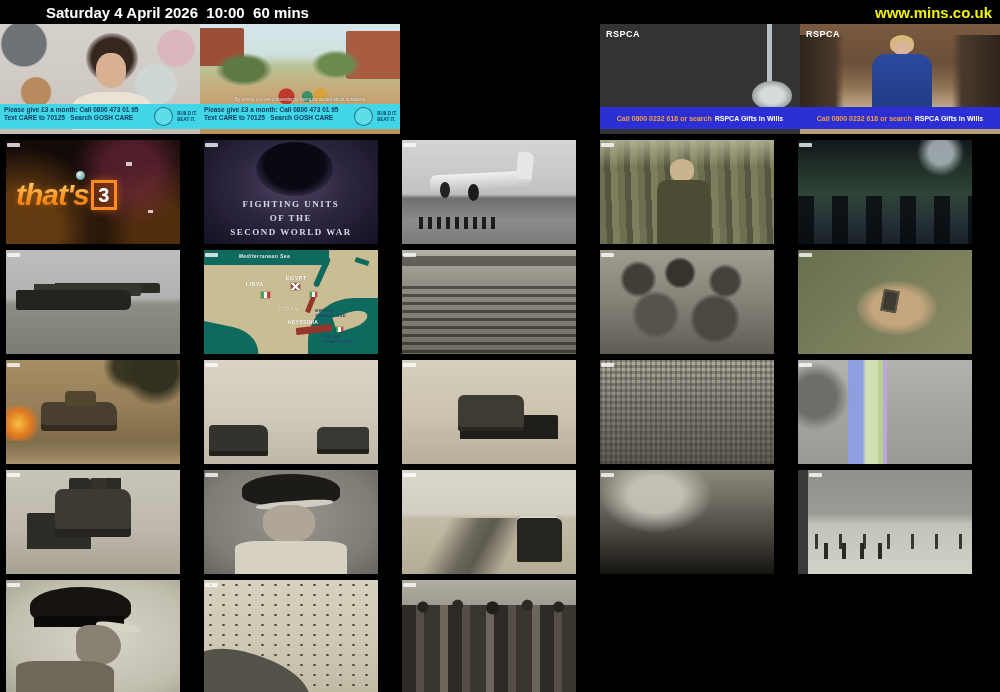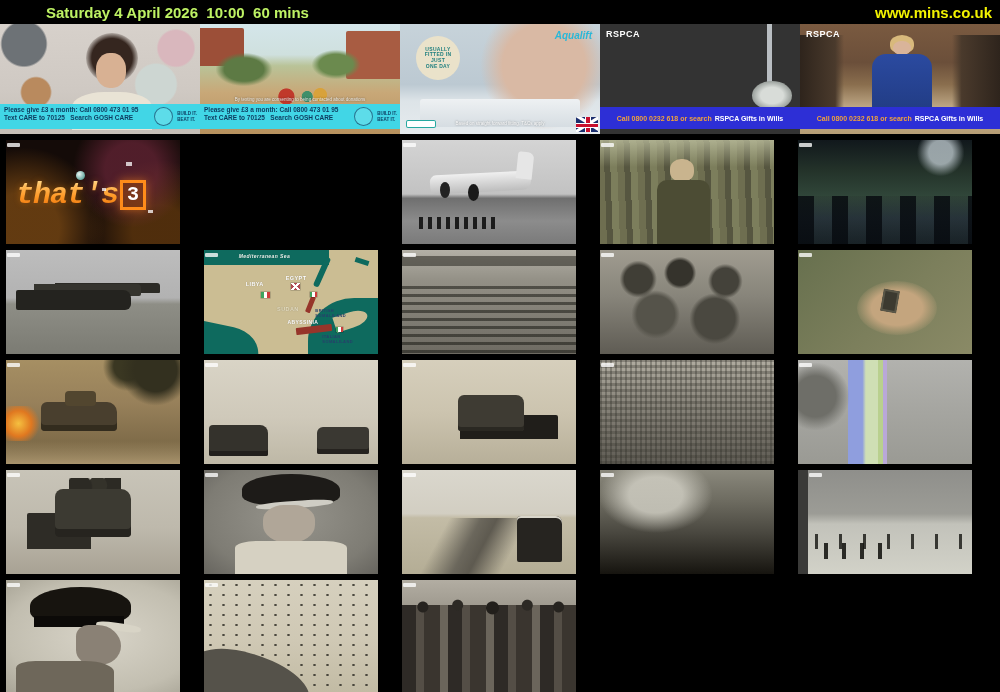--- a/index.html
+++ b/index.html
@@ -2,21 +2,21 @@
 <html><head>
 <meta charset="utf-8">
 <style>
   html,body{margin:0;padding:0;background:#000;}
   body{width:1000px;height:692px;position:relative;overflow:hidden;font-family:"Liberation Sans",sans-serif;}
   #stage{position:absolute;inset:0;background:#000;}
 
   
   #header{position:absolute;left:0;top:0;width:1000px;height:24px;background:#000;display:flex;align-items:center;padding:0 8px;box-sizing:border-box;}
   #header .ttl{color:#f2f200;font-weight:bold;font-size:15px;white-space:pre;}
-  #header .sched{color:#bef264;font-weight:bold;font-size:15px;margin-left:38px;white-space:pre;}
+  #header .sched{color:#ffffff;font-weight:bold;font-size:15px;margin-left:38px;white-space:pre;}
   #header .site{color:#f2f200;font-weight:bold;font-size:15px;margin-left:auto;white-space:pre;}
 
   
   .ad{position:absolute;top:24px;width:200px;height:110px;overflow:hidden;background:#333;}
   .ad .shape{position:absolute;}
 
   
   .gosh-banner{position:absolute;left:0;right:0;bottom:5px;height:25px;background:#41d6e6;color:#0d3a5e;padding:2px 4px;box-sizing:border-box;line-height:1.25;}
   .gosh-banner .l1{font-size:6.5px;display:block;}
   .gosh-banner .l1 b{font-weight:bold;}
@@ -83,21 +83,21 @@
 
   
   .cell{position:absolute;width:174px;height:104px;overflow:hidden;background:#555;}
   .cell .shape{position:absolute;}
   .wm{position:absolute;top:3px;left:1px;width:13px;height:4px;background:rgba(255,255,255,.78);border-radius:1px;filter:blur(.4px);z-index:5;}
 
   
   .c11{background:radial-gradient(circle at 72% 28%,rgba(130,45,70,.55) 0 18%,transparent 40%),
        radial-gradient(circle at 10% 85%,rgba(216,130,30,.4) 0 20%,transparent 45%),
        radial-gradient(circle at 88% 88%,rgba(190,110,20,.35) 0 15%,transparent 40%),
-       #140b08;font-family:Liberation Mono, monospace;}
+       #140b08;}
   .thats-logo{position:absolute;left:10px;top:38px;display:flex;align-items:center;}
   .thats-word{font-size:30px;font-weight:bold;font-style:italic;letter-spacing:-1px;background:linear-gradient(180deg,#ffd98a 10%,#ff9c2e 55%,#e05e00 100%);-webkit-background-clip:text;background-clip:text;color:transparent;text-shadow:0 0 6px rgba(255,140,0,.35);}
   .thats-globe{position:absolute;left:60px;top:-7px;width:9px;height:9px;border-radius:50%;background:radial-gradient(circle at 35% 35%,#eaf6f4,#66a8a0 70%,#2e6a62);}
   .thats-num{display:inline-block;margin-left:2px;width:20px;height:24px;border:3px solid #ff8c1a;background:rgba(150,70,10,.5);color:#fff;font-weight:bold;font-size:20px;line-height:24px;text-align:center;box-shadow:0 0 8px rgba(255,140,26,.5);}
   .speck{position:absolute;background:rgba(255,255,255,.75);}
 
   
   .c12{background:radial-gradient(ellipse at 50% 42%,#4c4460 0%,#2c2540 48%,#151022 100%);}
   .c12 .helmet{left:30%;top:2%;width:44%;height:52%;background:radial-gradient(ellipse at 50% 40%,#0b0814 55%,rgba(11,8,20,0) 80%);border-radius:50%;}
   .titlecard-text{position:absolute;left:0;right:0;top:56%;text-align:center;font-family:"Liberation Serif",serif;color:#d6d6ea;font-weight:bold;letter-spacing:1.5px;line-height:1.55;}
@@ -270,38 +270,20 @@
       <span class="gosh-logos">
         <span class="gosh-circle"></span>
         <span class="buildit">
           <span>BUILD IT.</span><br>
           <span>BEAT IT.</span>
         </span>
       </span>
     </div>
   </div>
 
-  <div class="ad ad3" style="left:400px">
-    <div class="shape panel"></div>
-    <div class="badge">
-      <span>USUALLY</span>
-      <span>FITTED IN</span>
-      <span>JUST</span>
-      <span>ONE DAY</span>
-    </div>
-    <span class="aqua-brand">Aqualift</span>
-    <div class="disc">Based on straight forward fitting. T&amp;Cs apply</div>
-    <div class="shape minilogo"></div>
-    <div class="ujack">
-      <i class="wx1"></i>
-        <i class="wx2"></i>
-        <i class="rv"></i>
-        <i class="rh"></i>
-    </div>
-  </div>
 
   <div class="ad ad4" style="left:600px">
     <div class="shape pole"></div>
     <div class="shape bucket"></div>
     <span class="rspca-brand">RSPCA</span>
     <div class="rspca-banner">
       <span class="o">Call 0800 0232 618 or search</span>
       <span class="w">RSPCA Gifts in Wills</span>
     </div>
   </div>
@@ -324,20 +306,29 @@
     <div class="thats-logo">
       <span class="thats-word">that's</span>
       <span class="thats-globe"></span>
       <span class="thats-num">3</span>
     </div>
     <span class="speck" style="left:120px;top:22px;width:6px;height:4px"></span>
     <span class="speck" style="left:96px;top:48px;width:4px;height:3px"></span>
     <span class="speck" style="left:142px;top:70px;width:5px;height:3px"></span>
   </div>
 
+  <div class="cell c12" style="left:204px;top:140px">
+    <span class="wm"></span>
+    <div class="shape helmet"></div>
+    <div class="titlecard-text">
+      <span>FIGHTING UNITS</span>
+      <span>OF THE</span>
+      <span>SECOND WORLD WAR</span>
+    </div>
+  </div>
 
   <div class="cell c13" style="left:402px;top:140px">
     <span class="wm"></span>
     <div class="shape fus"></div>
     <div class="shape tail"></div>
     <div class="shape prop1"></div>
     <div class="shape prop2"></div>
     <div class="shape crowd"></div>
   </div>
 

